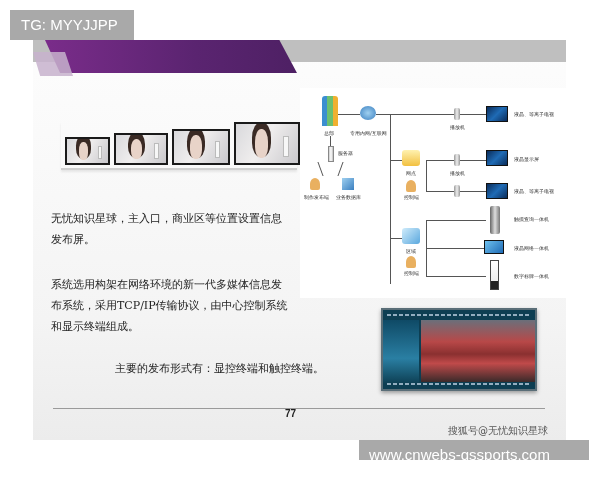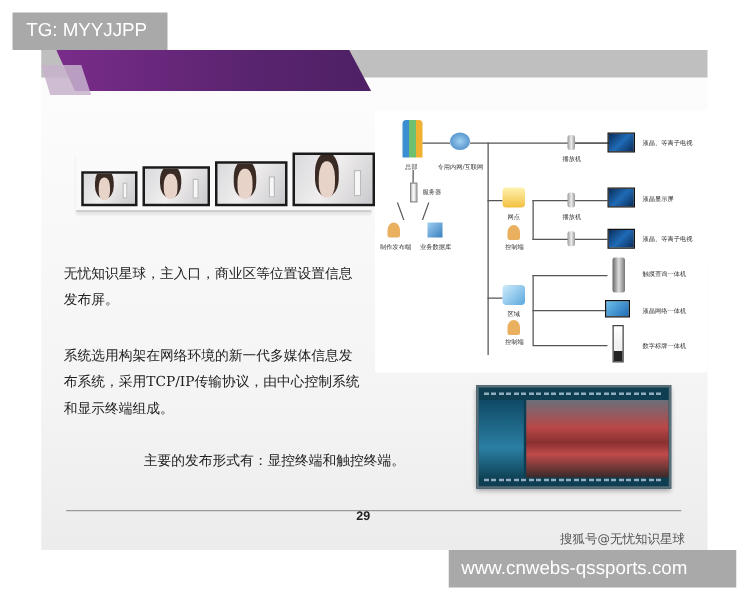--- a/index.html
+++ b/index.html
@@ -38,21 +38,21 @@
   .photo .side { position: absolute; left: 0; top: 10px; width: 36px; height: 64px;
                  background: linear-gradient(180deg,#0f4a66,#2a7fa3 60%,#0d3e52); }
   .photo .crowd { position: absolute; left: 38px; top: 10px; width: 114px; height: 62px;
                   background: linear-gradient(180deg,#6b6f7a 0%,#b84848 35%,#8a3030 55%,#c04a4a 70%,#3a2a2a 100%); }
   .photo .tick { position: absolute; left: 4px; right: 4px; height: 2px; background: repeating-linear-gradient(90deg,#cde 0 4px,transparent 4px 6px); opacity: .7; }
   .rule { position: absolute; left: 20px; top: 368px; width: 492px; height: 1px; background: #9a9a9a; }
   .pagenum { position: absolute; left: 252px; top: 368px; font-family: "Liberation Sans", sans-serif; font-size: 10px; color: #222; font-weight: bold; }
   .credit { position: absolute; left: 415px; top: 384px; font-size: 10px; color: #555; }
   .tag-tl { position: absolute; left: 10px; top: 10px; height: 30px; width: 124px; background: #a9a9a9; color: #fff;
             font-family: "Liberation Sans", sans-serif; font-size: 15px; line-height: 30px; padding-left: 11px; }
-  .tag-br { position: absolute; left: 359px; top: 440px; height: 30px; width: 230px; background: #a9a9a9; color: #fff;
+  .tag-br { position: absolute; left: 359px; top: 440px; height: 20px; width: 230px; background: #a9a9a9; color: #fff;
             font-family: "Liberation Sans", sans-serif; font-size: 15px; line-height: 30px; padding-left: 10px; }
 </style>
 </head>
 <body>
 
 <div class="stage">
 
   <div class="tag-tl">TG: MYYJJPP</div>
 
   <div class="slide">
@@ -147,18 +147,18 @@
     </div>
 
     <div class="photo">
       <div class="tick" style="top:4px;"></div>
       <div class="side"></div>
       <div class="crowd"></div>
       <div class="tick" style="bottom:4px;"></div>
     </div>
 
     <div class="rule"></div>
-    <div class="pagenum">29</div>
+    <div class="pagenum">77</div>
     <div class="credit">搜狐号@无忧知识星球</div>
   </div>
 
   <div class="tag-br">www.cnwebs-qssports.com</div>
 </div>
 
 </body></html>

